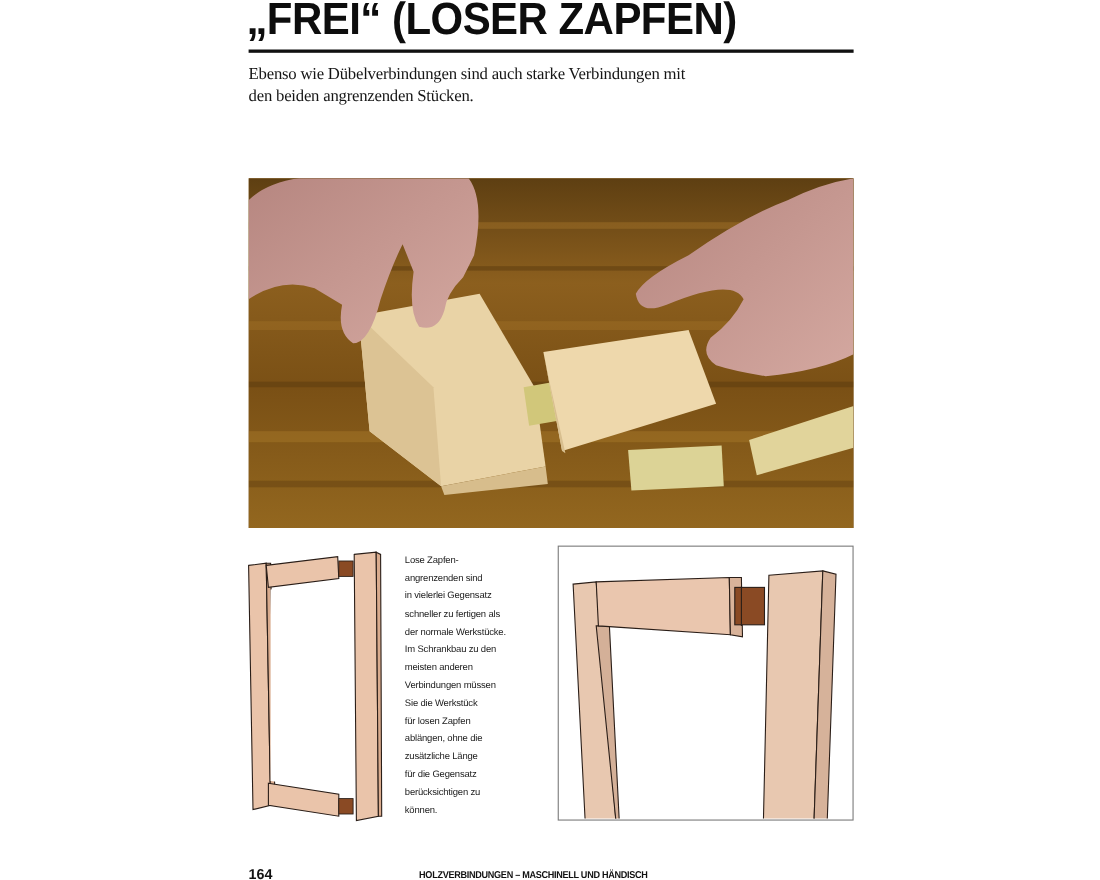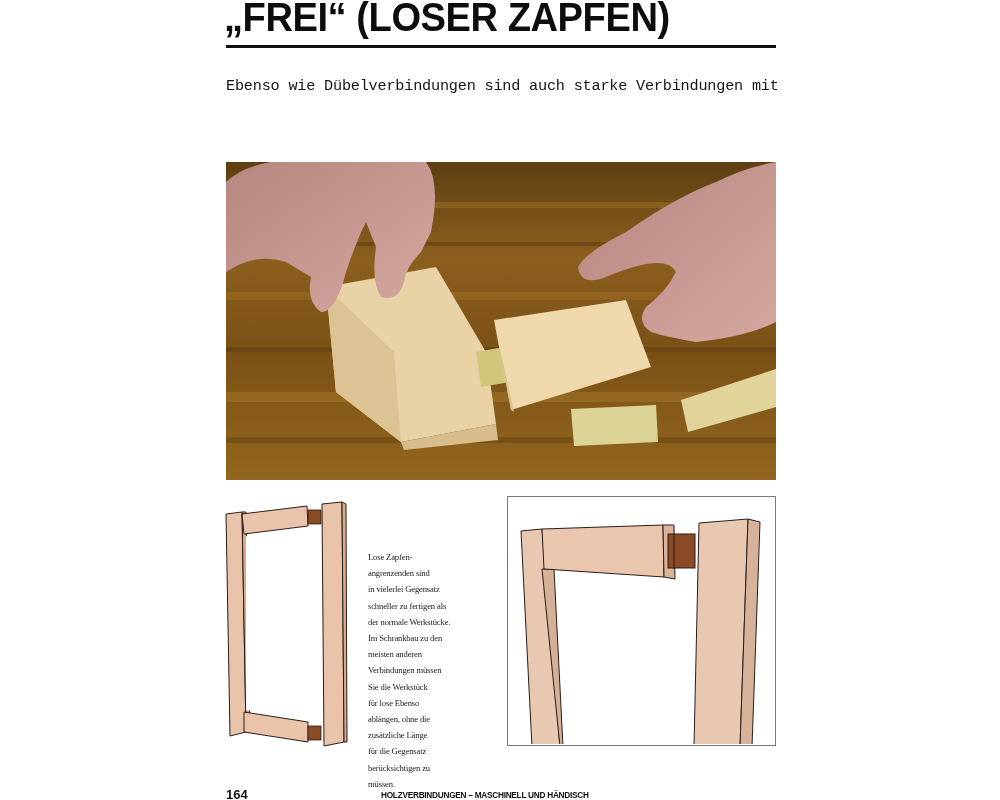--- a/index.html
+++ b/index.html
@@ -1,38 +1,39 @@
 <!DOCTYPE html>
 <html><head>
 <meta charset="utf-8">
 <style>
   html, body { margin:0; padding:0; background:#ffffff; }
   body { width:1000px; height:800px; position:relative; overflow:hidden; font-family:"Liberation Sans", sans-serif; color:#111; }
   .title { position:absolute; left:224px; top:-6px; font-family:"Liberation Sans", sans-serif; font-weight:700; font-size:41px; letter-spacing:-0.5px; color:#0d0d0d; white-space:nowrap; transform:scaleX(0.93); transform-origin:left top; }
   .title .bold { font-weight:900; }
   .title .light { font-weight:700; }
   .rule { position:absolute; left:226px; top:45px; width:550px; height:3px; background:#111; }
-  .intro { position:absolute; left:226px; top:76px; width:560px; font-family:Liberation Mono, monospace; font-size:15.2px; line-height:20px; color:#151515; letter-spacing:-0.2px; }
+  .intro { position:absolute; left:226px; top:58px; width:560px; font-family:Liberation Serif, serif; font-size:15.2px; line-height:20px; color:#151515; letter-spacing:-0.2px; }
   .photo { position:absolute; left:226px; top:162px; width:550px; height:318px; overflow:hidden; background:#7a5418; }
-  .caption { position:absolute; left:368px; top:501px; width:130px; font-family:Liberation Serif, serif; font-size:8.6px; line-height:16.2px; color:#1a1a1a; letter-spacing:-0.15px;margin-top:48px; }
+  .caption { position:absolute; left:368px; top:501px; width:130px; font-family:Liberation Sans, sans-serif; font-size:8.6px; line-height:16.2px; color:#1a1a1a; letter-spacing:-0.15px; }
   .diagram-left { position:absolute; left:222px; top:496px; width:130px; height:256px; }
   .diagram-right { position:absolute; left:507px; top:496px; width:269px; height:250px; border:1.5px solid #7a7a7a; box-sizing:border-box; background:#fff; overflow:hidden; }
   .footer-page { position:absolute; left:226px; top:787px; font-family:"Liberation Sans", sans-serif; font-weight:700; font-size:13px; color:#111; }
   .footer-title { position:absolute; left:381px; top:790px; font-family:"Liberation Sans", sans-serif; font-weight:700; font-size:9px; letter-spacing:-0.3px; color:#111; transform:scaleX(0.92); transform-origin:left top; white-space:nowrap; }
 </style>
 </head>
 <body>
 
 <div class="title">
   <span class="bold">„FREI“</span><span class="light"> (LOSER ZAPFEN)</span>
 </div>
 <div class="rule"></div>
 
 <div class="intro">
   <div>Ebenso wie Dübelverbindungen sind auch starke Verbindungen mit</div>
+  <div>den beiden angrenzenden Stücken.</div>
 </div>
 
 <div class="photo" role="img" aria-label="Hands joining two wooden pieces with a loose tenon on a workbench">
   <svg width="550" height="318" viewBox="0 0 550 318" xmlns="http://www.w3.org/2000/svg">
     <defs>
       <linearGradient id="bench" x1="0" y1="0" x2="0" y2="1">
         <stop offset="0" stop-color="#5e3f12"></stop>
         <stop offset="0.3" stop-color="#8c5f1e"></stop>
         <stop offset="0.6" stop-color="#7a5015"></stop>
         <stop offset="1" stop-color="#93671f"></stop>
@@ -94,26 +95,26 @@
 <div class="caption">
   <div>Lose Zapfen-</div>
   <div>angrenzenden sind</div>
   <div>in vielerlei Gegensatz</div>
   <div>schneller zu fertigen als</div>
   <div>der normale Werkstücke.</div>
   <div>Im Schrankbau zu den</div>
   <div>meisten anderen</div>
   <div>Verbindungen müssen</div>
   <div>Sie die Werkstück</div>
-  <div>für lose Ebenso</div>
+  <div>für losen Zapfen</div>
   <div>ablängen, ohne die</div>
   <div>zusätzliche Länge</div>
   <div>für die Gegensatz</div>
   <div>berücksichtigen zu</div>
-  <div>müssen.</div>
+  <div>können.</div>
 </div>
 
 <div class="diagram-right" role="img" aria-label="Close-up of loose tenon joint in frame corner">
   <svg width="266" height="247" viewBox="0 0 266 247" xmlns="http://www.w3.org/2000/svg">
     <g stroke="#2a1e18" stroke-width="1">
 
       <polygon points="13,34 34,32 52,250 24,250" fill="#e8c8b0"></polygon>
       <polygon points="34,72 46,72 55,250 52,250" fill="#d4b098"></polygon>
 
       <polygon points="34,32 155,28 156,80 36,72" fill="#eac6ae"></polygon>

